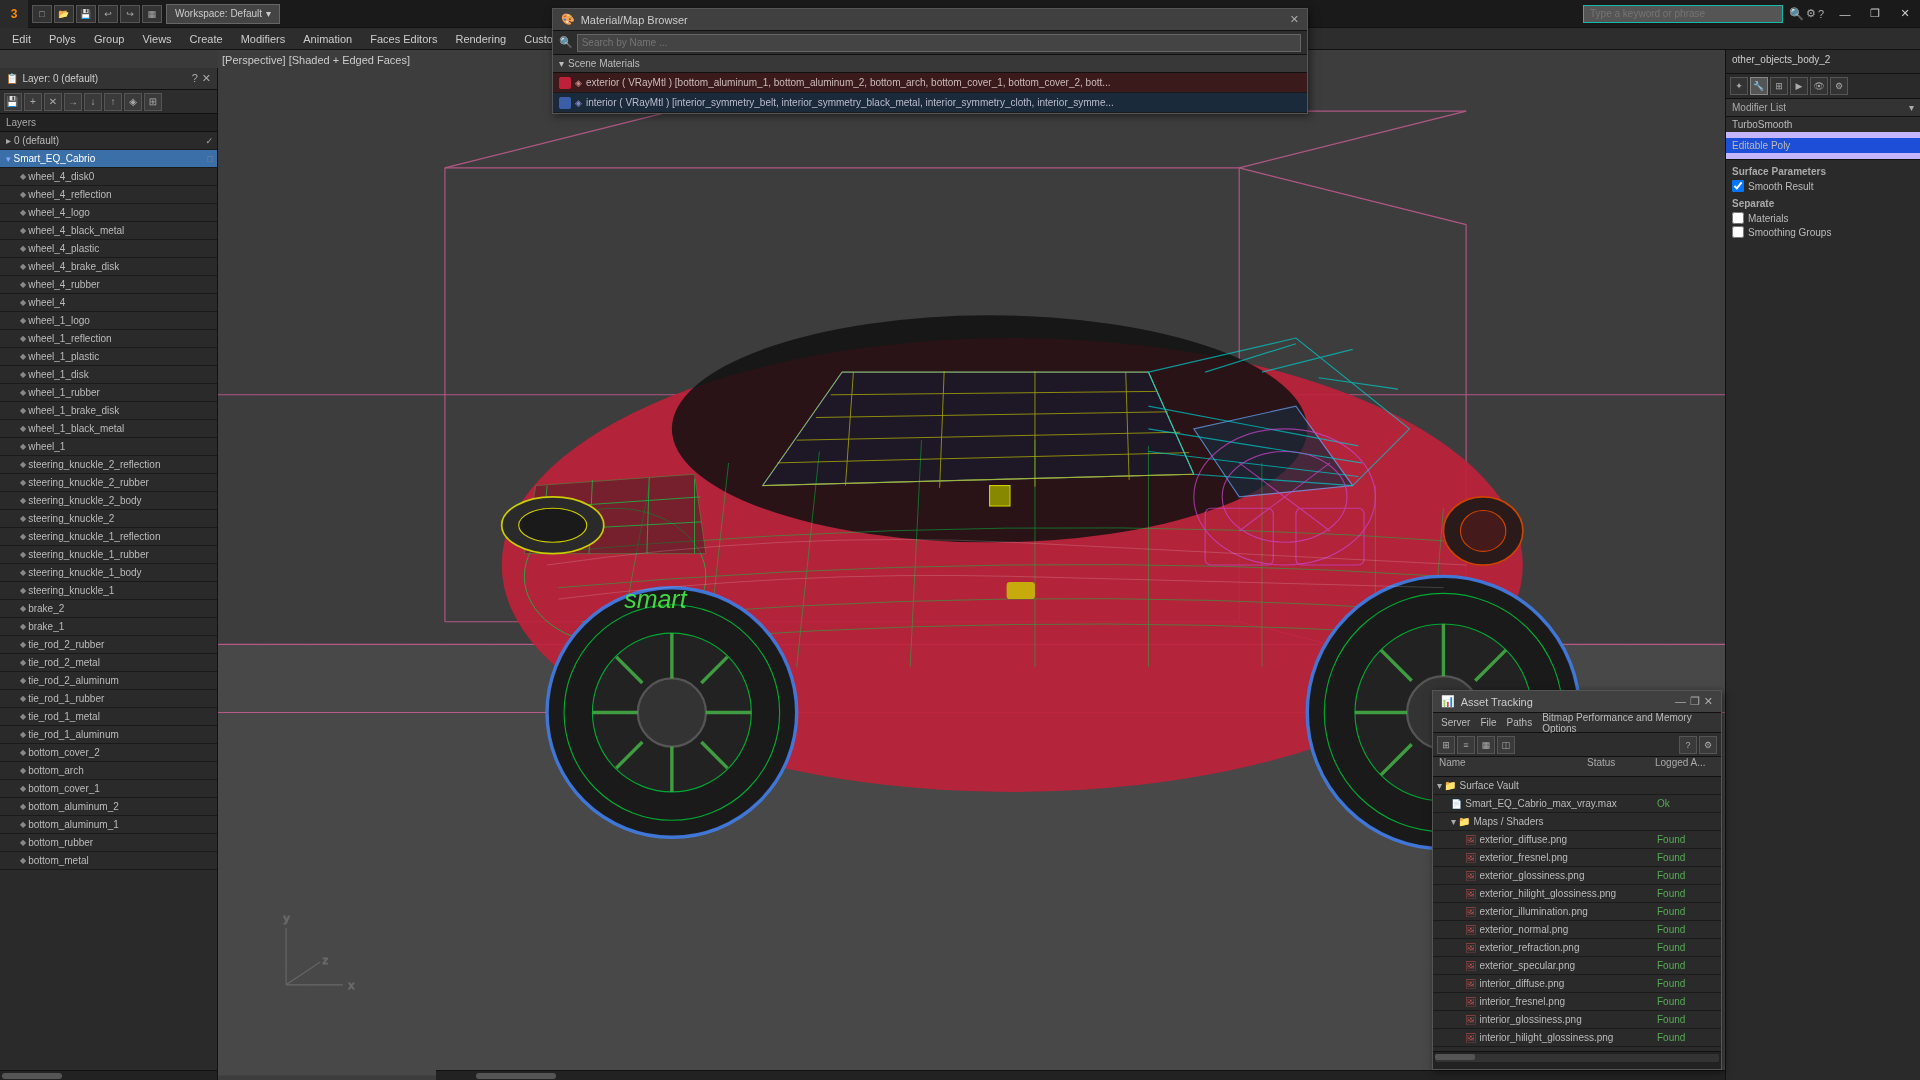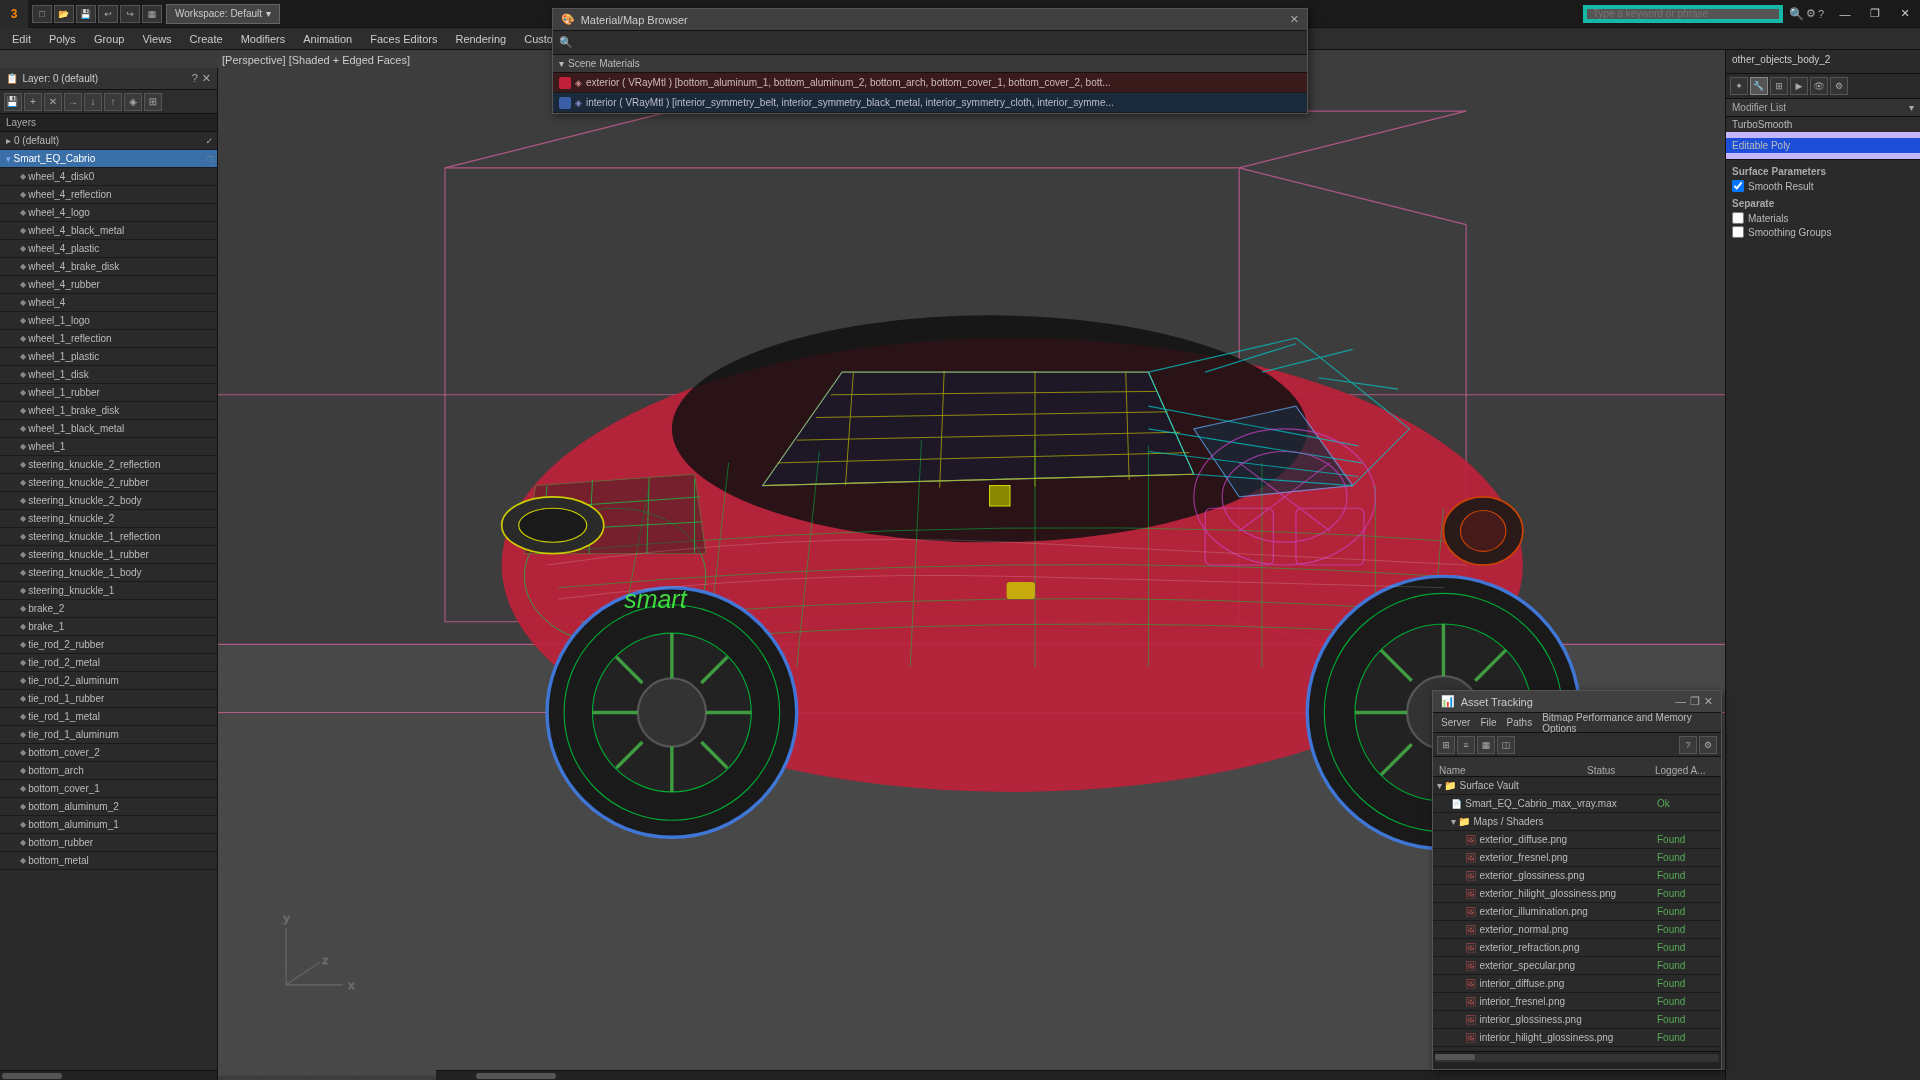--- a/index.html
+++ b/index.html
@@ -26,21 +26,21 @@
       display: flex; align-items: center; justify-content: center; font-size: 9px; color: #aaa; cursor: pointer;
     }
     #title-bar .workspace-btn {
       background: #444; border: 1px solid #666; padding: 2px 8px; color: #ccc; font-size: 10px;
       display: flex; align-items: center; gap: 4px; cursor: pointer; height: 20px;
     }
     #title-bar .title-text {
       flex: 1; text-align: center; color: #ccc; font-size: 11px;
     }
     #title-bar .search-box {
-      background: #555; border: 4px solid #14b8a6; color: #ccc; font-size: 10px;
+      background: #555; border: 1px solid #14b8a6; color: #ccc; font-size: 10px;
       padding: 2px 6px; width: 200px; height: 18px;
     }
     #title-bar .win-btn {
       width: 30px; height: 28px; display: flex; align-items: center; justify-content: center;
       font-size: 11px; cursor: pointer;
     }
 
     
     #menu-bar {
       height: 22px; background: #2d2d2d; display: flex; align-items: center;
@@ -185,21 +185,21 @@
     }
     #asset-tracking .toolbar-row {
       height: 24px; background: #2d2d2d; display: flex; align-items: center; padding: 0 4px; gap: 2px;
       border-bottom: 1px solid #111; flex-shrink: 0;
     }
     #asset-tracking .toolbar-row .tbtn {
       width: 18px; height: 18px; display: flex; align-items: center; justify-content: center;
       font-size: 9px; color: #aaa; cursor: pointer; background: #3a3a3a; border: 1px solid #555;
     }
     #asset-tracking .col-header {
-      height: 20px; background: #333; display: flex; align-items: flex-end;
+      height: 20px; background: #333; display: flex; align-items: flex-start;
       border-bottom: 1px solid #111; flex-shrink: 0; font-size: 10px; color: #aaa;
     }
     #asset-tracking .col-header .col-name { flex: 1; padding: 0 6px; }
     #asset-tracking .col-header .col-status { width: 70px; padding: 0 6px; }
     #asset-list { flex: 1; overflow-y: auto; background: #2a2a2a; }
     #asset-list::-webkit-scrollbar { width: 6px; }
     #asset-list::-webkit-scrollbar-track { background: #222; }
     #asset-list::-webkit-scrollbar-thumb { background: #555; }
     .asset-item {
       height: 18px; display: flex; align-items: center; padding: 0 4px;
@@ -718,20 +718,21 @@
 <div id="material-browser" style="top: 8px; left: 552px; width: 756px;">
   <div class="panel-header">
     <div class="title">
       <span>🎨</span>
       <span>Material/Map Browser</span>
     </div>
     <span class="close">✕</span>
   </div>
   <div class="search-row">
     <span style="color:#888;font-size:11px;">🔍</span>
+    <input type="text" style="flex: 1 1 0%; height: 18px; background: rgb(68, 68, 68); border: 1px solid rgb(102, 102, 102); color: rgb(204, 204, 204); font-size: 10px; padding: 1px 4px;" placeholder="Search by Name ...">
   </div>
   <div class="section-header">
     <span style="margin-right:4px;cursor:pointer;">▾</span>
     <span>Scene Materials</span>
   </div>
   <div class="material-entry exterior">
     <div class="mat-color-dot" style="background:#c0203a;"></div>
     <span style="color:#c88;font-size:9px;">◈</span>
     <span style="font-size:10px;color:#cbb;overflow:hidden;text-overflow:ellipsis;white-space:nowrap;">exterior ( VRayMtl ) [bottom_aluminum_1, bottom_aluminum_2, bottom_arch, bottom_cover_1, bottom_cover_2, bott...</span>
   </div>

